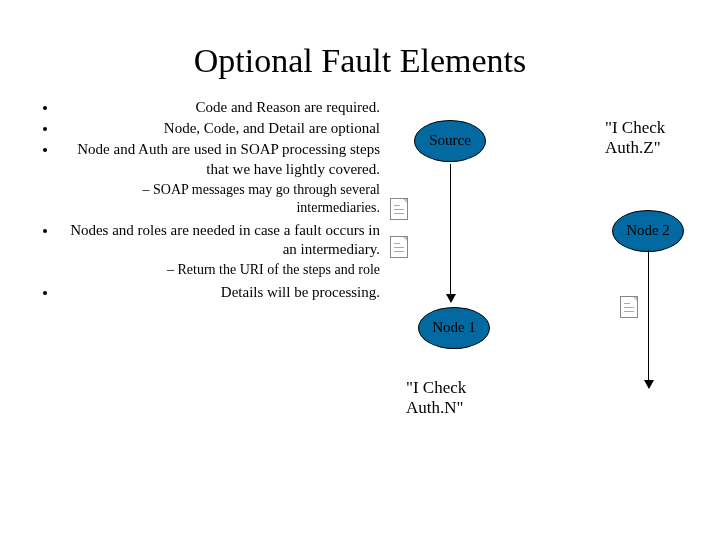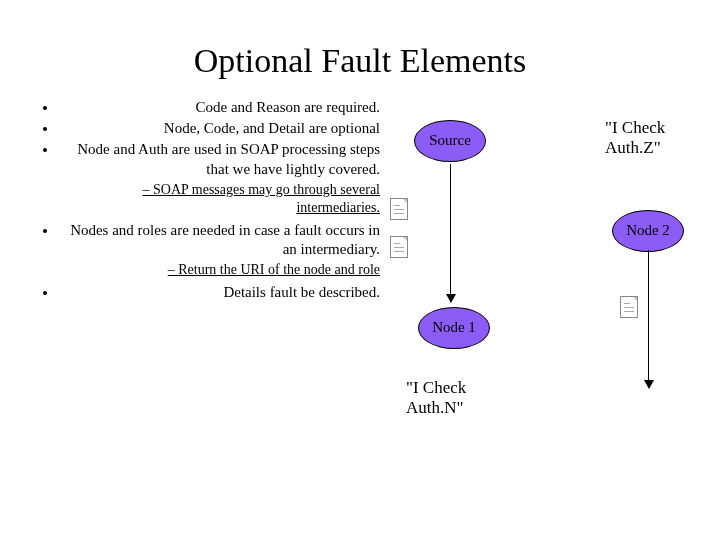--- a/index.html
+++ b/index.html
@@ -24,34 +24,34 @@
   }
   .left {
     width: 340px;
     font-size: 15px;
     line-height: 1.28;
   }
   .left ul { list-style: disc; padding-left: 18px; text-align: right; }
   .left ul ul { list-style: none; padding-left: 20px; margin: 2px 0 4px; }
   .left ul ul li::before { content: "– "; margin-left: -16px; }
   .left li { margin-bottom: 2px; }
-  .sub { font-size: 14px; text-decoration: underline; }
+  .sub { font-size: 14px; }
 
   .right {
     position: relative;
     flex: 1;
     height: 380px;
   }
   .oval {
     position: absolute;
     width: 72px;
     height: 42px;
     border: 1px solid #000;
     border-radius: 50%;
-    background: #8b5cf6;
+    background: #0369a1;
     display: flex;
     align-items: center;
     justify-content: center;
     font-size: 15px;
     text-align: center;
     line-height: 1.05;
   }
   .source { left: 34px;  top: 22px; }
   .node1  { left: 38px;  top: 209px; text-align: right; }
   .node2  { left: 232px; top: 112px; }
@@ -120,23 +120,23 @@
   <div class="left">
     <ul>
       <li>Code and Reason are required.</li>
       <li>Node, Code, and Detail are optional</li>
       <li>Node and Auth are used in SOAP processing steps that we have lightly covered.</li>
       <ul class="sub">
         <li>SOAP messages may go through several intermediaries.</li>
       </ul>
       <li>Nodes and roles are needed in case a fault occurs in an intermediary.</li>
       <ul class="sub">
-        <li>Return the URI of the node and role</li>
+        <li>Return the URI of the steps and role</li>
       </ul>
-      <li>Details fault be described.</li>
+      <li>Details will be processing.</li>
     </ul>
   </div>
 
   <div class="right">
     <div class="oval source">Source</div>
     <div class="oval node1">Node 1</div>
     <div class="oval node2">Node 2</div>
 
     <div class="label lbl-authz">"I Check
 Auth.Z"</div>

